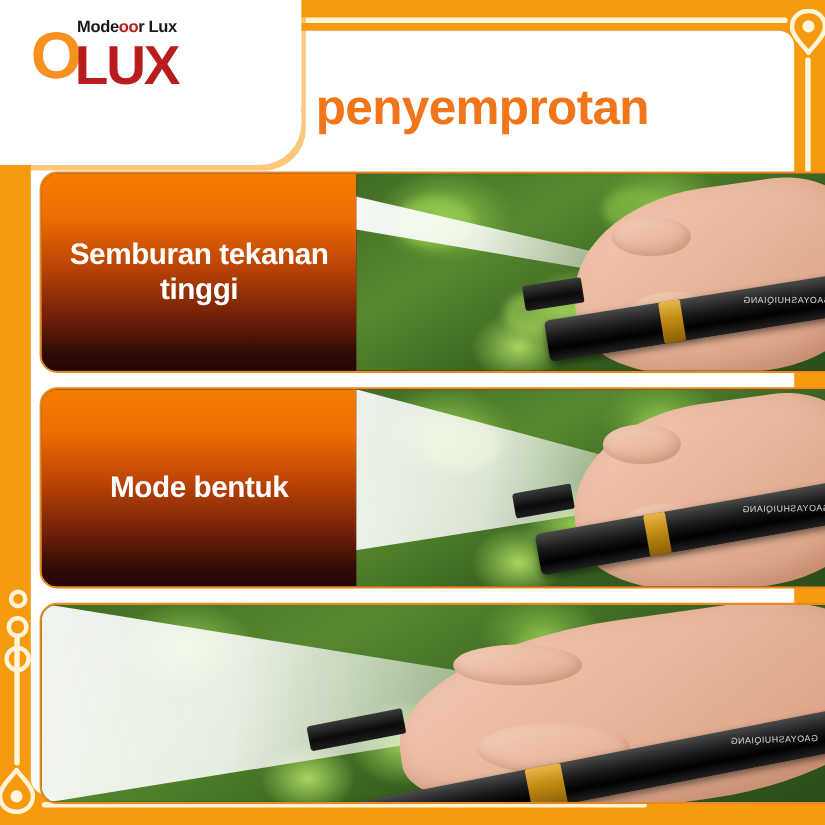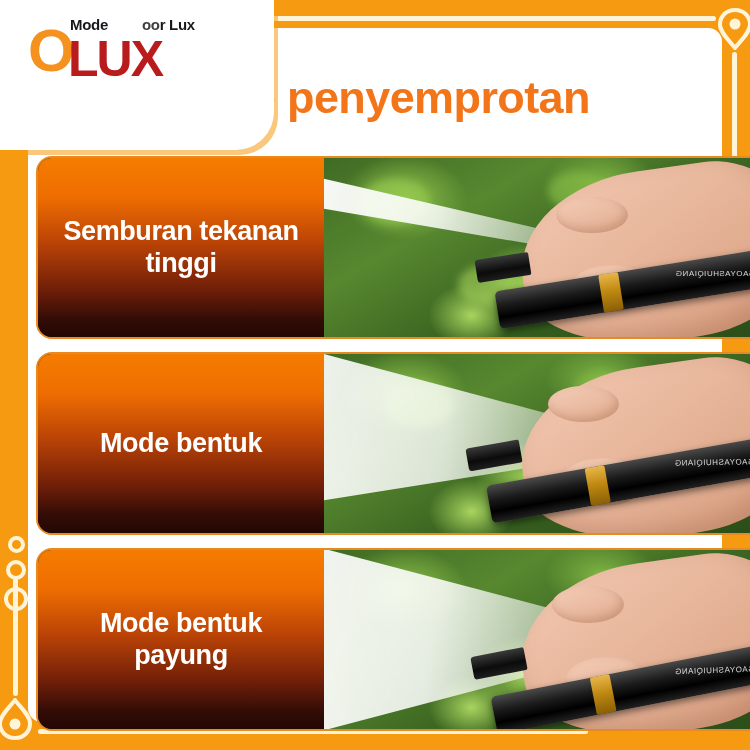--- a/index.html
+++ b/index.html
@@ -128,21 +128,21 @@
   .logo-tagline {
     position: absolute;
     left: 42px;
     top: 4px;
     font-size: 15px;
     font-weight: bold;
     color: #18181C;
     letter-spacing: -0.3px;
     white-space: nowrap;
   }
-  .logo-tagline .hl { color: #404040; margin-left: 34px; }
+  .logo-tagline .hl { color: #b91c1c; }
   .logo-lux {
     position: absolute;
     left: 40px;
     top: 22px;
     font-size: 50px;
     font-weight: bold;
     color: #b91c1c;
     line-height: 50px;
     letter-spacing: -2px;
   }
@@ -373,23 +373,20 @@
       <div class="finger" style="right:28%;top:58%;width:19%;height:27%;"></div>
       <div class="nozzle" style="right:0%;top:46%;width:64%;transform:rotate(-10deg);transform-origin:right center;">
         <div class="nozzle-ring" style="left:35%"></div>
         <div class="nozzle-txt">GAOYASHUIQIANG</div>
       </div>
       <div class="nozzle-tip" style="left:32%;top:50%;width:12%;height:13%;transform:rotate(-10deg);"></div>
     </div>
   </div>
 
   <div class="card card-3">
-    <div class="card-label">
-      <span>Mode bentuk payung</span>
-    </div>
     <div class="card-photo">
       <div class="leaf" style="left:58%;top:14%;width:62px;height:42px;background:#8FC44C;opacity:.6"></div>
       <div class="leaf" style="left:48%;top:70%;width:54px;height:38px;background:#A0CF57;opacity:.55"></div>
       <div class="spray spray-cone"></div>
       <div class="hand"></div>
       <div class="finger" style="right:33%;top:20%;width:16%;height:21%;"></div>
       <div class="finger" style="right:27%;top:60%;width:19%;height:26%;"></div>
       <div class="nozzle" style="right:0%;top:52%;width:63%;transform:rotate(-11deg);transform-origin:right center;">
         <div class="nozzle-ring" style="left:36%"></div>
         <div class="nozzle-txt">GAOYASHUIQIANG</div>

